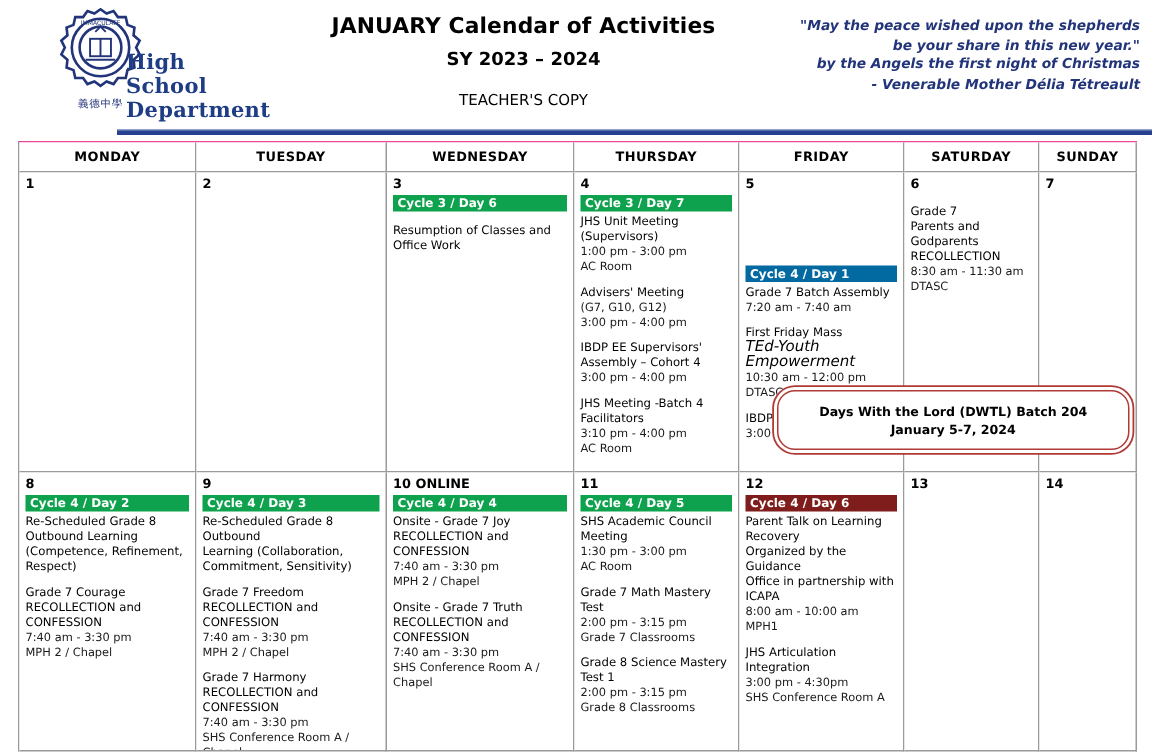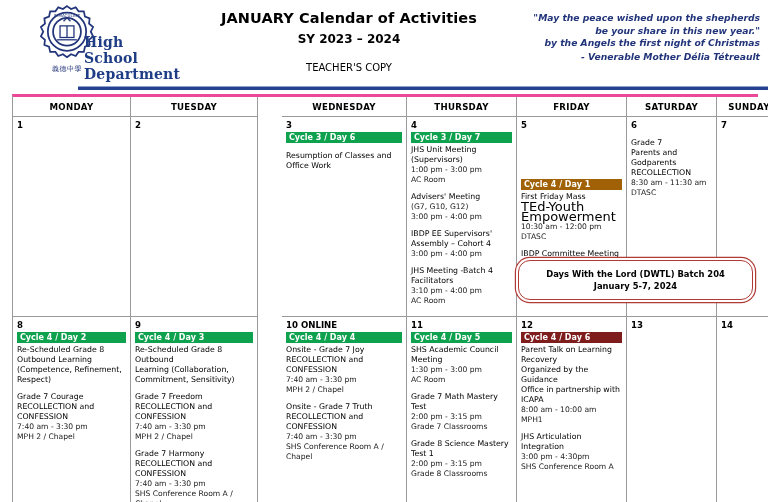--- a/index.html
+++ b/index.html
@@ -57,31 +57,31 @@
   }
   .quote-attrib { margin-top: 1px; }
   .header-rule {
     position: absolute; left: 78px; top: 86px; width: 690px; height: 4px;
     background: #26418f; border-top: 1px solid #8fa0cc;
   }
 
   
   .cal {
     position: absolute; left: 12px; top: 94px; width: 746px;
-    border-left: 1px solid #9a9a9a; border-top: 3px solid #ec4899;
+    border-left: 1px solid #9a9a9a; border-top: 1px solid #ec4899;
     background: #fff;
   }
   .row { display: flex; }
   .cell {
     border-right: 1px solid #9a9a9a; border-bottom: 1px solid #9a9a9a;
     overflow: hidden; position: relative; background: #fff;
   }
   .c0 { flex: 0 0 118px; }
   .c1 { flex: 0 0 127px; }
-  .c2 { flex: 0 0 125px; margin-left: 24px; }
+  .c2 { flex: 0 0 125px; }
   .c3 { flex: 0 0 110px; }
   .c4 { flex: 0 0 110px; }
   .c5 { flex: 0 0 90px; }
   .c6 { flex: 0 0 65px; }
 
   .dow-row .cell {
     height: 20px; display: flex; align-items: center; justify-content: center;
     font-size: 8.6px; font-weight: bold; letter-spacing: .3px;
     font-family: "DejaVu Sans", sans-serif;
   }
@@ -101,21 +101,21 @@
     font-family: "DejaVu Sans", sans-serif;
     display: block;
   }
   .ev { margin-bottom: 7px; }
   .ev:last-child { margin-bottom: 0; }
   .ev-title {
     font-size: 7.8px; font-weight: normal; line-height: 10px;
     font-family: "DejaVu Sans", sans-serif;
   }
   .ev-ital {
-    font-size: 13px; line-height: 10px;
+    font-size: 10px; font-style: italic; line-height: 10px;
     font-family: "DejaVu Sans", sans-serif;
   }
   .ev-meta {
     font-size: 7.6px; line-height: 10px; color: #1a1a1a;
     font-family: "DejaVu Sans", sans-serif;
   }
   .plain-gap { height: 6px; }
 
   
   .dwtl {
@@ -222,21 +222,25 @@
             </div>
             <div class="ev">
               <div class="ev-title">JHS Meeting -Batch 4</div>
               <div class="ev-title">Facilitators</div>
               <div class="ev-meta">3:10 pm - 4:00 pm</div>
               <div class="ev-meta">AC Room</div>
             </div>
           </div>
           <div class="cell c4">
             <div class="daynum">5</div>
-            <div class="cycle" style="background: #a16207; margin-top: 48px;">Cycle 4 / Day 1</div>
+            <div class="cycle" style="background: #0369a1; margin-top: 48px;">Cycle 4 / Day 1</div>
+            <div class="ev">
+              <div class="ev-title">Grade 7 Batch Assembly</div>
+              <div class="ev-meta">7:20 am - 7:40 am</div>
+            </div>
             <div class="ev">
               <div class="ev-title">First Friday Mass</div>
               <div class="ev-ital">TEd-Youth Empowerment</div>
               <div class="ev-meta">10:30 am - 12:00 pm</div>
               <div class="ev-meta">DTASC</div>
             </div>
             <div class="ev">
               <div class="ev-title">IBDP Committee Meeting</div>
               <div class="ev-meta">3:00 pm - 4:30 pm</div>
             </div>

